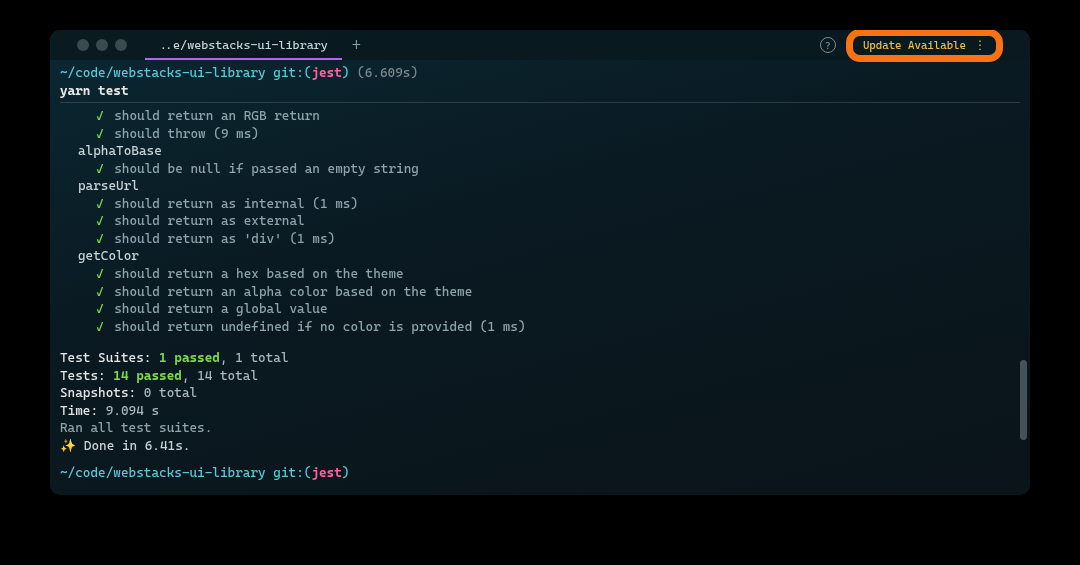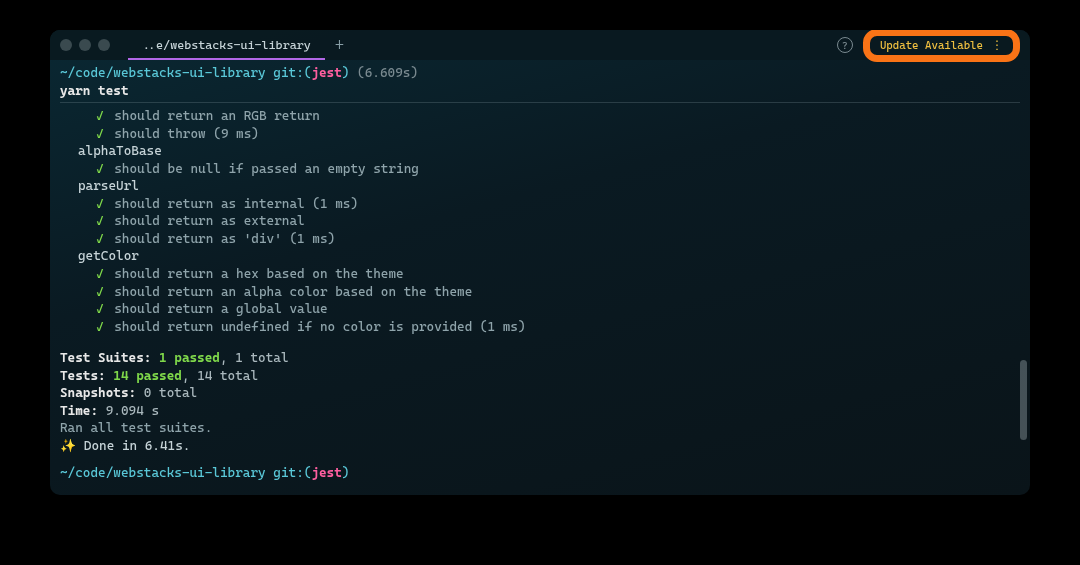--- a/index.html
+++ b/index.html
@@ -25,21 +25,21 @@
       border-radius: 10px;
       overflow: hidden;
       box-shadow: 0 20px 60px rgba(0,0,0,0.6);
       display: flex;
       flex-direction: column;
     }
     .titlebar {
       height: 30px;
       display: flex;
       align-items: center;
-      padding: 0 10px;
+      padding: 0 27px;
       background: rgba(10,25,32,0.95);
       position: relative;
     }
     .traffic-lights {
       display: flex;
       gap: 7px;
       align-items: center;
     }
     .traffic-light {
       width: 12px;
@@ -140,21 +140,21 @@
       color: #8fa4ab;
     }
     .check {
       color: #7fd84a;
       margin-right: 3px;
     }
     .summary-block {
       margin-top: 14px;
     }
     .summary-line { color: #aab8bd; }
-    .label-bold { color: #e8e8e8; font-weight: bold; }
+    .label-bold { color: #e8e8e8; font-weight: normal; }
     .passed { color: #7fd84a; font-weight: bold; }
     .done-sparkle { color: #f0c040; }
     .done-text { color: #c7d4d8; }
     .scrollbar-fake {
       position: absolute;
       right: 3px;
       top: 300px;
       width: 7px;
       height: 80px;
       background: rgba(180,195,200,0.35);

